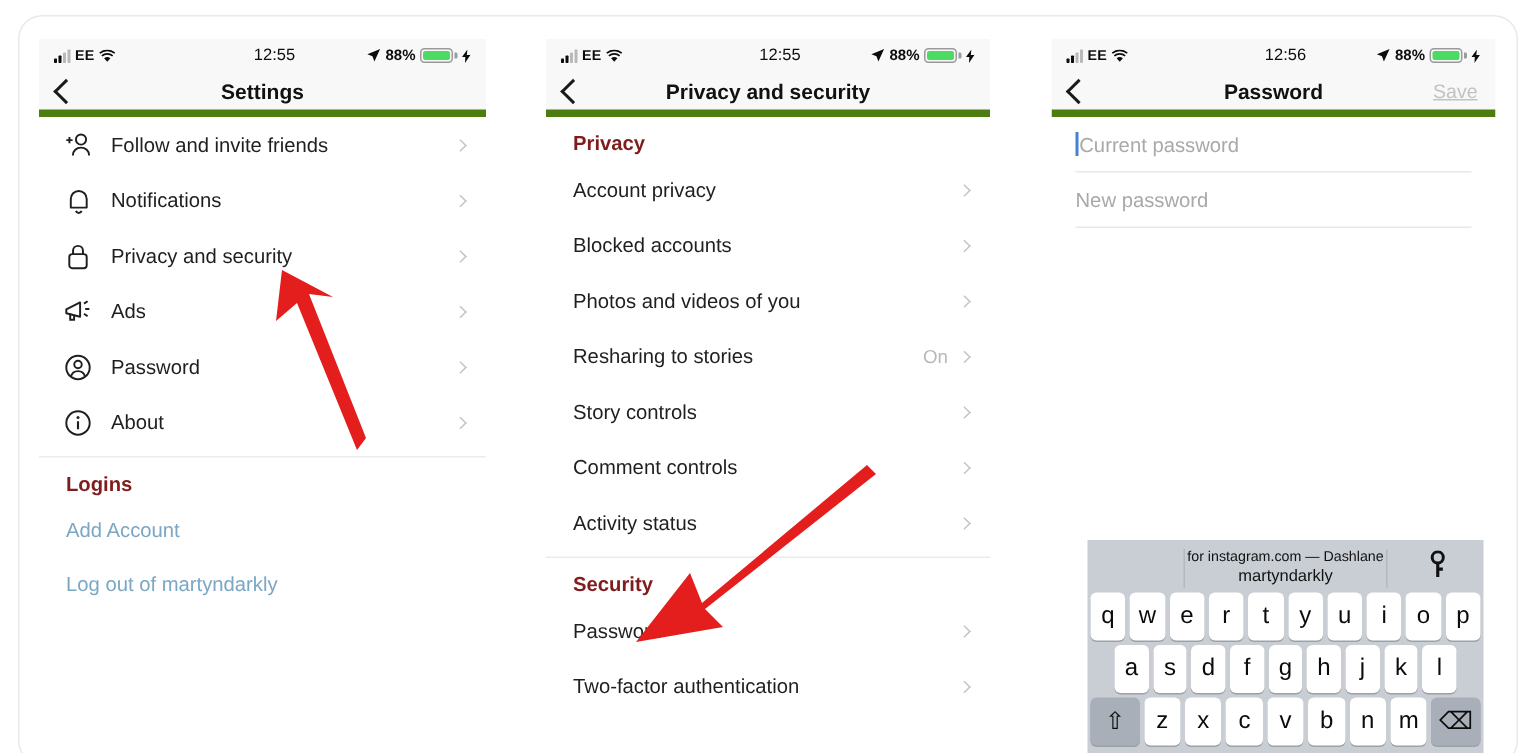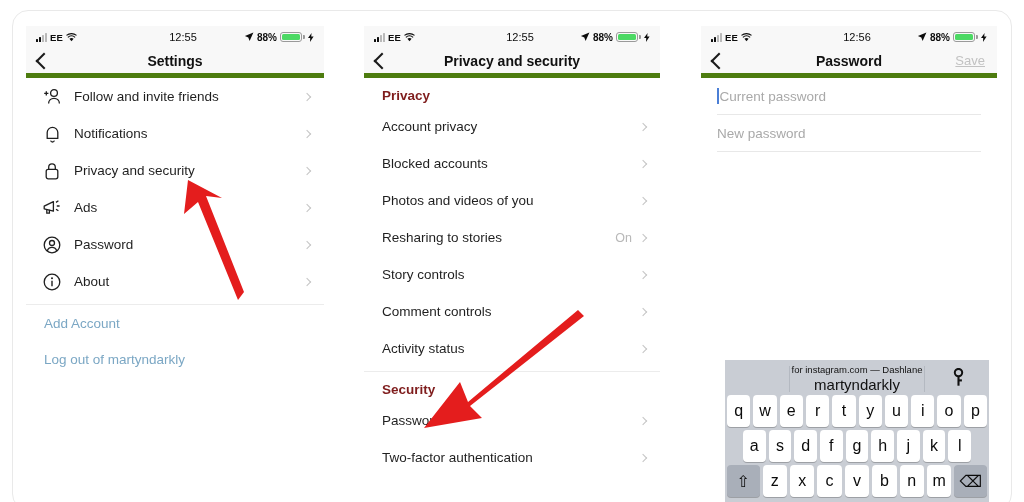--- a/index.html
+++ b/index.html
@@ -156,21 +156,21 @@
     height: 32px;
     display: flex; align-items: center; justify-content: center;
     position: relative;
     color: #111;
   }
   .autofill .sep { position: absolute; top: 3px; bottom: 3px; width: 1px; background: #b4b9c1; }
   .autofill .sep.l { left: 62px; }
   .autofill .sep.r { right: 62px; }
   .autofill .txt { text-align: center; line-height: 1.15; }
   .autofill .t1 { font-size: 9.5px; }
-  .autofill .t2 { font-size: 15px; }
+  .autofill .t2 { font-size: 11px; }
   .key-icon { position: absolute; right: 22px; }
   .krow { display: flex; justify-content: center; gap: 3px; margin-bottom: 3px; }
   .key {
     width: 30px; height: 32px;
     background: #ffffff; border-radius: 4px;
     display: flex; align-items: center; justify-content: center;
     font-size: 16px; color: #0b0b0b;
     box-shadow: 0 1px 0 rgba(0,0,0,.22);
   }
   .krow.r2 { padding: 0 16px; }
@@ -283,20 +283,21 @@
               <circle cx="9" cy="9" r="7.8" stroke="#1f1f1f" stroke-width="1.3" fill="none"></circle>
               <circle cx="9" cy="5.3" r="1" fill="#1f1f1f"></circle>
               <path d="M9 7.8v5.4" stroke="#1f1f1f" stroke-width="1.4"></path>
             </svg>
         </span>
         <span class="lbl">About</span>
         <span class="chev"></span>
       </div>
 
       <div class="divider"></div>
+      <div class="section-head">Logins</div>
       <div class="link-row">
         <span class="lbl">Add Account</span>
       </div>
       <div class="link-row">
         <span class="lbl">Log out of martyndarkly</span>
       </div>
     </div>
   </div>
 
   <div class="phone phone-2">

